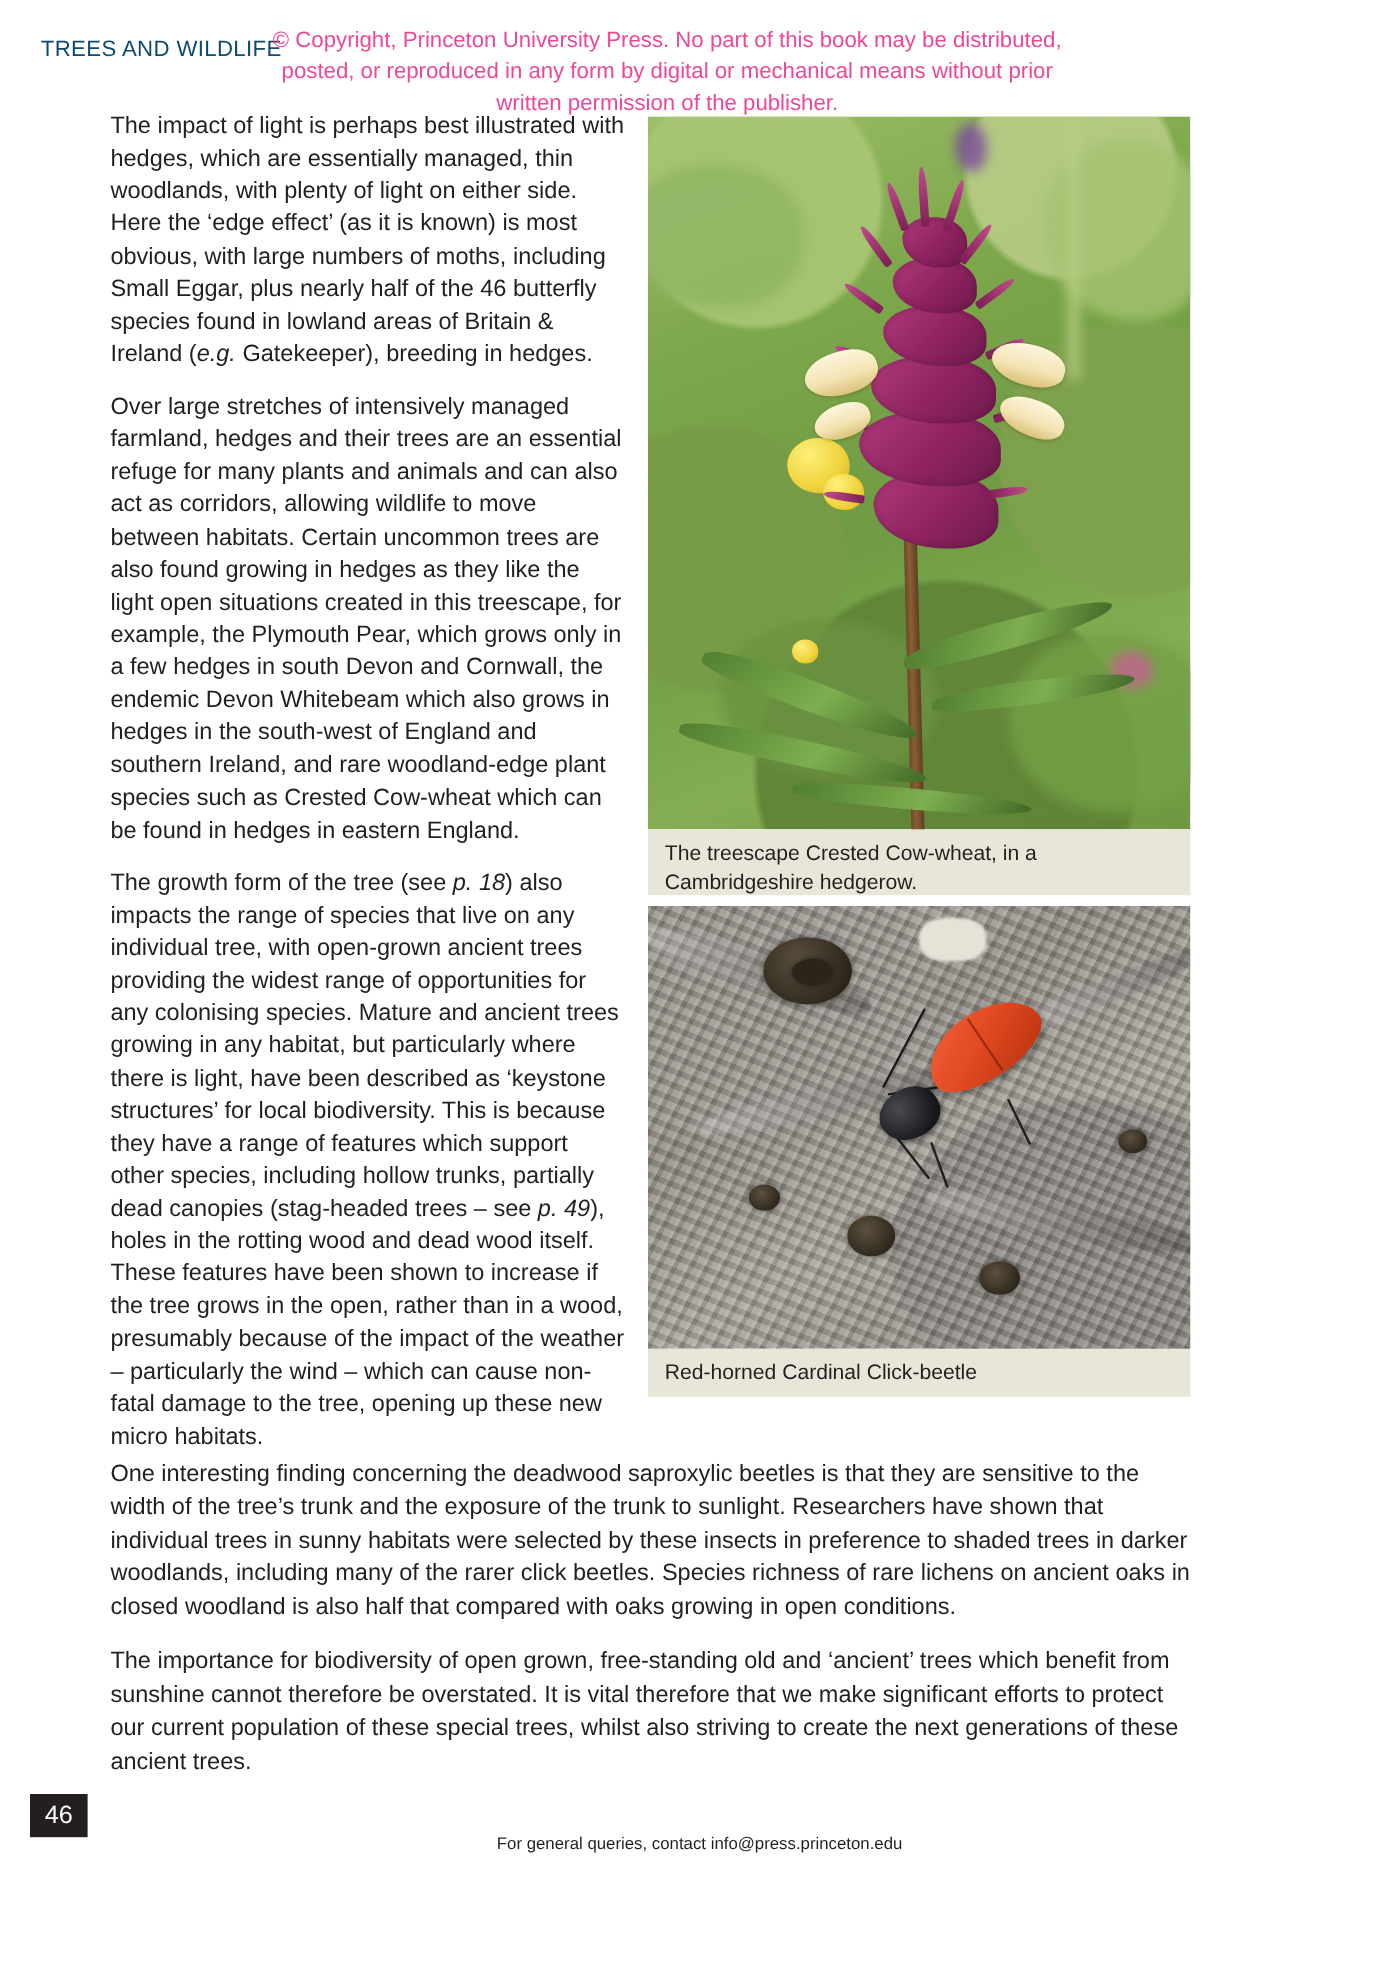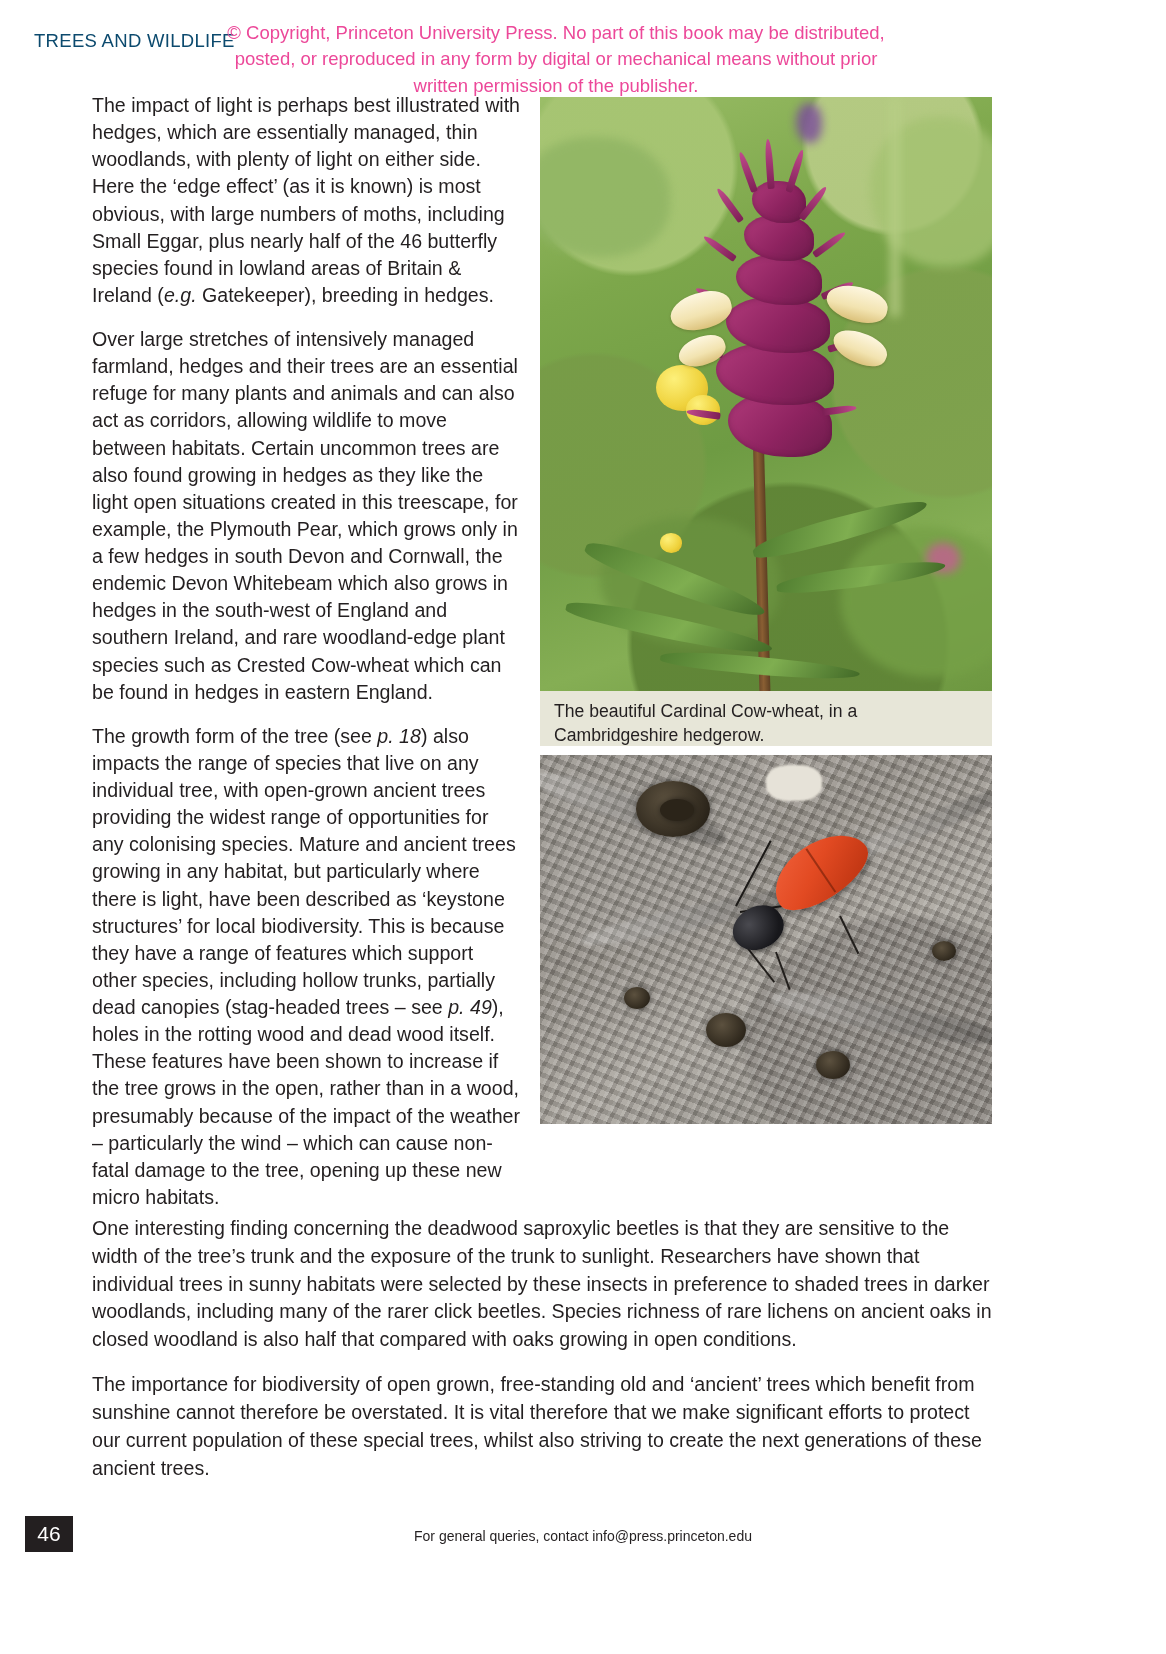--- a/index.html
+++ b/index.html
@@ -222,21 +222,20 @@
     left: 25px;
     top: 1495px;
     width: 48px;
     height: 36px;
     background: #231f20;
     color: #ffffff;
     font-size: 21px;
     display: flex;
     align-items: center;
     justify-content: center;
-    margin-top: 21px;
   }
   .footer-note {
     position: absolute;
     left: 0;
     top: 1528px;
     width: 1166px;
     text-align: center;
     font-size: 14px;
     color: #231f20;
   }
@@ -296,21 +295,21 @@
     <div class="spike" style="left:300px;top:232px;height:32px;transform:rotate(74deg);"></div>
     <div class="spike" style="left:164px;top:238px;height:32px;transform:rotate(-74deg);"></div>
     <div class="spike" style="left:296px;top:296px;height:34px;transform:rotate(82deg);"></div>
     <div class="spike" style="left:160px;top:300px;height:34px;transform:rotate(-82deg);"></div>
 
     <div class="flower-white" style="left:130px;top:196px;width:62px;height:36px;transform:rotate(-16deg);"></div>
     <div class="flower-white" style="left:286px;top:190px;width:62px;height:34px;transform:rotate(14deg);"></div>
     <div class="flower-white" style="left:292px;top:236px;width:56px;height:30px;transform:rotate(22deg);"></div>
     <div class="flower-white" style="left:138px;top:240px;width:48px;height:28px;transform:rotate(-20deg);"></div>
   </div>
-  <div class="caption caption-top">The beautiful Cardinal Cow-wheat, in a Cambridgeshire hedgerow.</div>
+  <div class="caption caption-top">The treescape Crested Cow-wheat, in a Cambridgeshire hedgerow.</div>
 </div>
 
 <div class="figure fig-bottom">
   <div class="photo photo-bottom">
     <div class="bark"></div>
 
     <div class="bark-ridge" style="left:-10px;top:40px;width:200px;height:28px;transform:rotate(18deg);"></div>
     <div class="bark-ridge" style="left:40px;top:150px;width:240px;height:22px;transform:rotate(-12deg);"></div>
     <div class="bark-ridge" style="left:230px;top:250px;width:230px;height:26px;transform:rotate(10deg);"></div>
     <div class="bark-ridge" style="left:300px;top:60px;width:170px;height:20px;transform:rotate(-22deg);"></div>
@@ -325,20 +324,21 @@
 
     <div class="beetle-antenna" style="left:196px;top:150px;width:74px;transform:rotate(-62deg);"></div>
     <div class="beetle-antenna" style="left:200px;top:156px;width:56px;transform:rotate(-8deg);"></div>
     <div class="beetle-leg" style="left:206px;top:190px;width:46px;transform:rotate(52deg);"></div>
     <div class="beetle-leg" style="left:236px;top:196px;width:40px;transform:rotate(70deg);"></div>
     <div class="beetle-leg" style="left:300px;top:160px;width:42px;transform:rotate(64deg);"></div>
 
     <div class="beetle-elytra"></div>
     <div class="beetle-head"></div>
   </div>
+  <div class="caption caption-bottom">Red-horned Cardinal Click-beetle</div>
 </div>
 
 <div class="full-width">
   <p>One interesting finding concerning the deadwood saproxylic beetles is that they are sensitive to the width of the tree’s trunk and the exposure of the trunk to sunlight. Researchers have shown that individual trees in sunny habitats were selected by these insects in preference to shaded trees in darker woodlands, including many of the rarer click beetles. Species richness of rare lichens on ancient oaks in closed woodland is also half that compared with oaks growing in open conditions.</p>
   <p>The importance for biodiversity of open grown, free-standing old and ‘ancient’ trees which benefit from sunshine cannot therefore be overstated. It is vital therefore that we make significant efforts to protect our current population of these special trees, whilst also striving to create the next generations of these ancient trees.</p>
 </div>
 
 <div class="page-number-box">46</div>
 <div class="footer-note">For general queries, contact info@press.princeton.edu</div>
 

